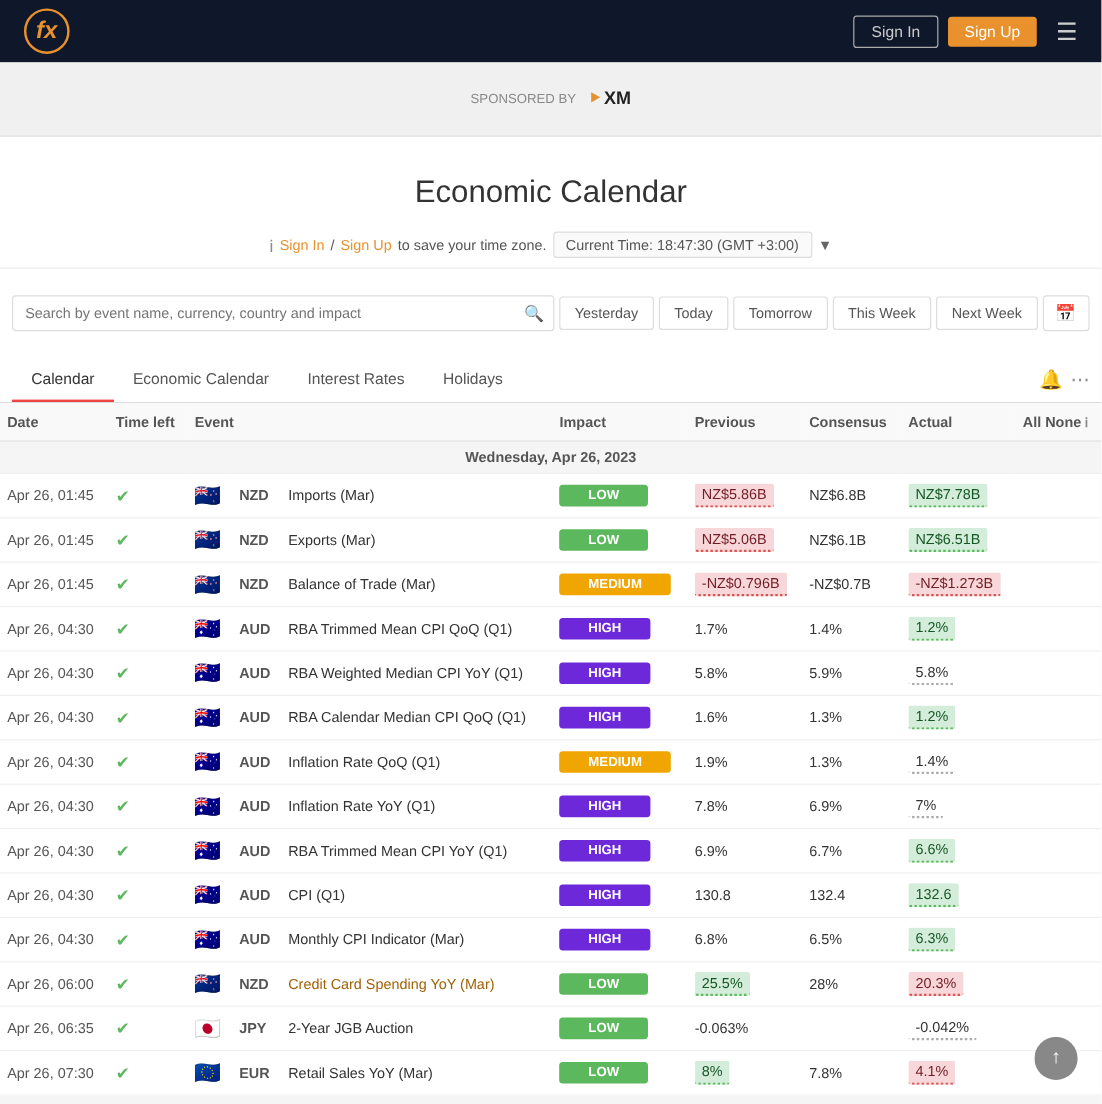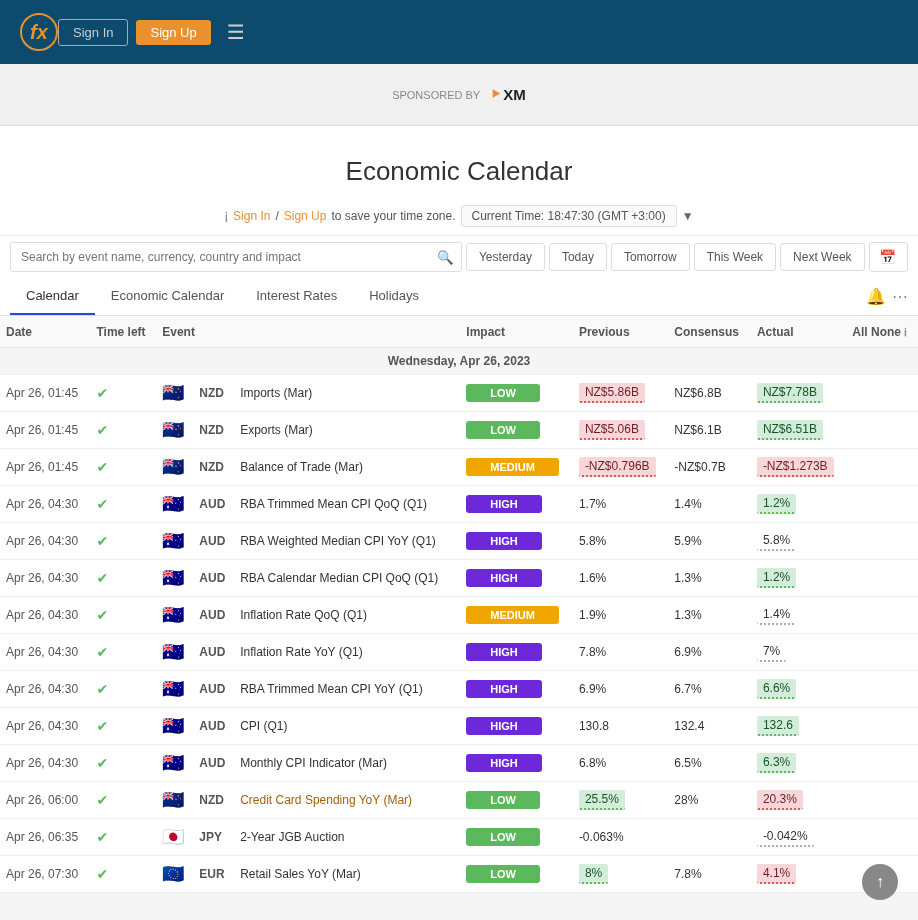--- a/index.html
+++ b/index.html
@@ -1,25 +1,25 @@
 <!DOCTYPE html>
 <html><head>
   <meta charset="utf-8">
   <style>
     * { box-sizing: border-box; margin: 0; padding: 0; }
     body { font-family: Arial, sans-serif; font-size: 13px; background: #f5f5f5; color: #333; }
 
     
     .top-nav {
-      background: #0c4a6e;
-      display: flex;
-      align-items: center;
-      justify-content: flex-start;
+      background: #0f172a;
+      display: flex;
+      align-items: center;
+      justify-content: space-between;
       padding: 10px 20px;
-      height: 64px;
+      height: 52px;
     }
     .nav-buttons { display: flex; gap: 8px; align-items: center; }
     .btn-signin {
       border: 1px solid #aaa;
       background: transparent;
       color: #ccc;
       padding: 5px 14px;
       border-radius: 3px;
       cursor: pointer;
       font-size: 13px;
@@ -75,21 +75,21 @@
       padding: 3px 10px;
       border-radius: 3px;
       font-size: 12px;
       background: #fafafa;
     }
 
     
     .filter-row {
       display: flex;
       align-items: center;
-      padding: 6px 10px;
+      padding: 22px 10px;
       gap: 4px;
       border-top: 1px solid #eee;
     }
     .search-container {
       flex: 1;
       position: relative;
     }
     .search-input {
       width: 100%;
       padding: 7px 35px 7px 10px;
@@ -139,21 +139,21 @@
     .tabs-left { display: flex; }
     .tab {
       padding: 10px 16px;
       cursor: pointer;
       font-size: 13px;
       color: #555;
       border-bottom: 2px solid transparent;
     }
     .tab.active {
       color: #333;
-      border-bottom: 2px solid #1d4ed8;
+      border-bottom: 2px solid #ef4444;
       font-weight: 500;
     }
     .tabs-right { display: flex; gap: 6px; align-items: center; }
     .bell-icon, .dots-icon { color: #888; cursor: pointer; font-size: 16px; }
 
     
     .table-section { overflow-x: auto; }
     table { width: 100%; border-collapse: collapse; }
     thead tr { background: #f9f9f9; }
     thead th {

